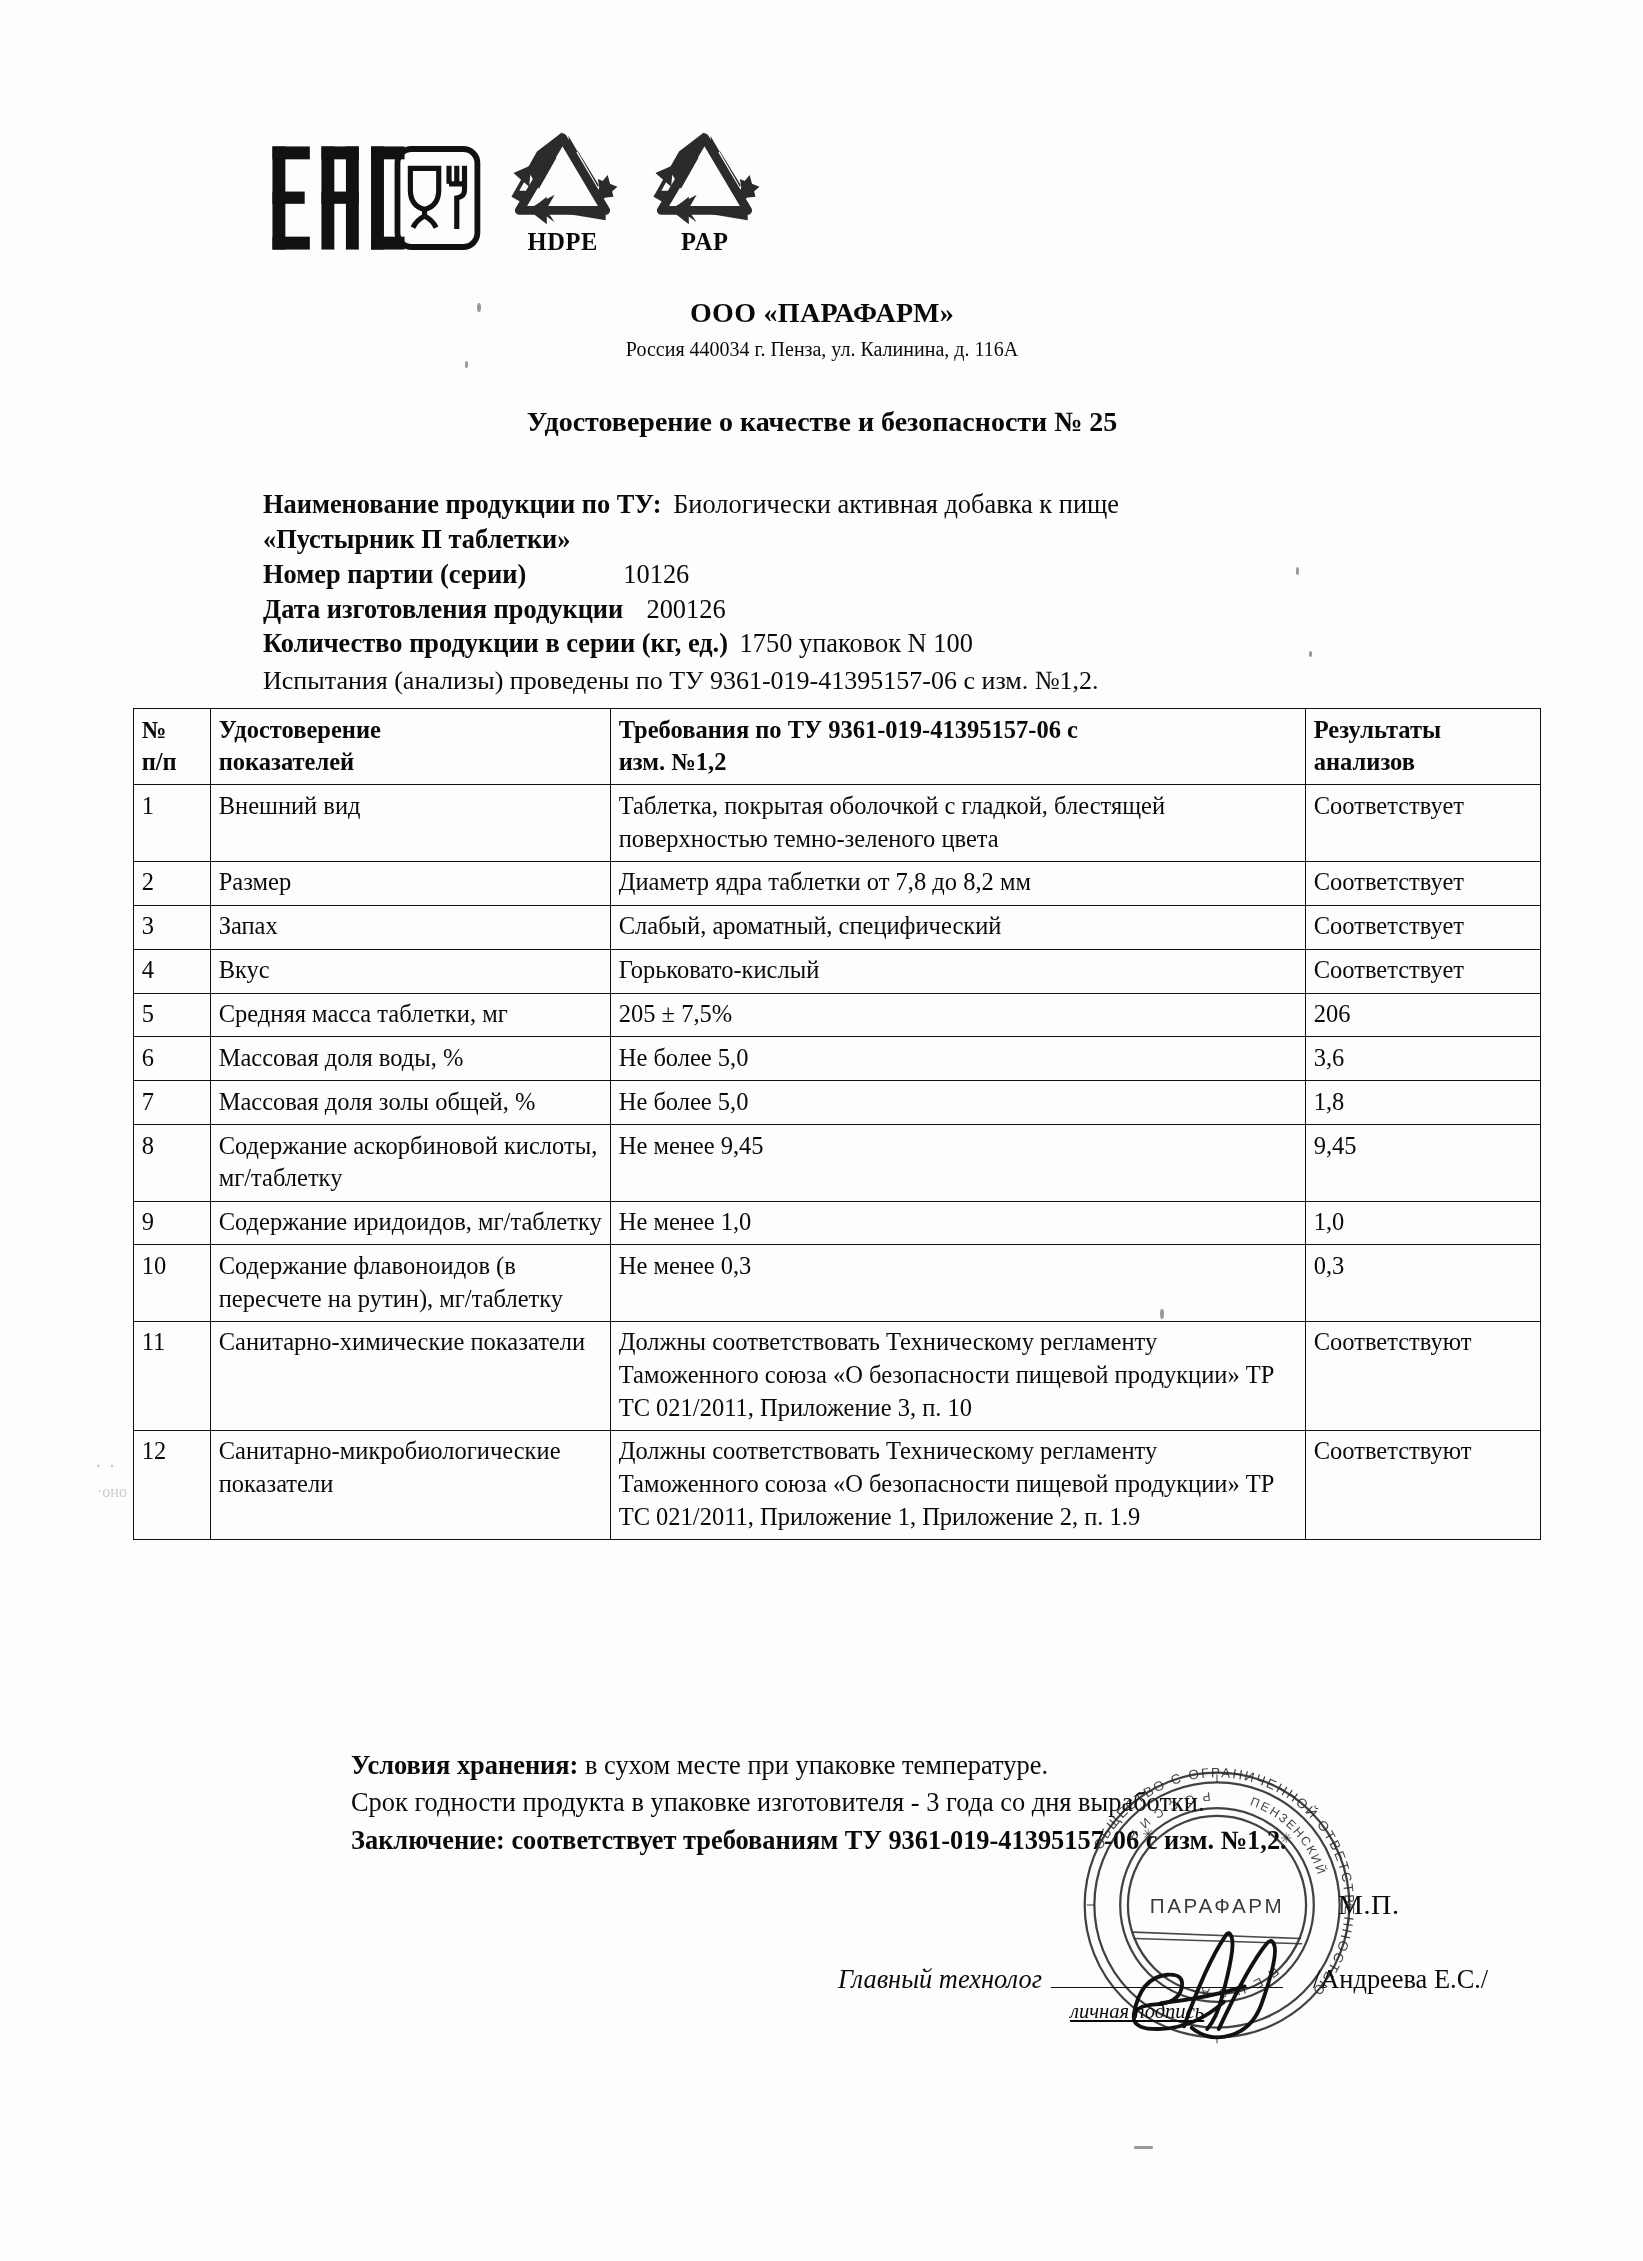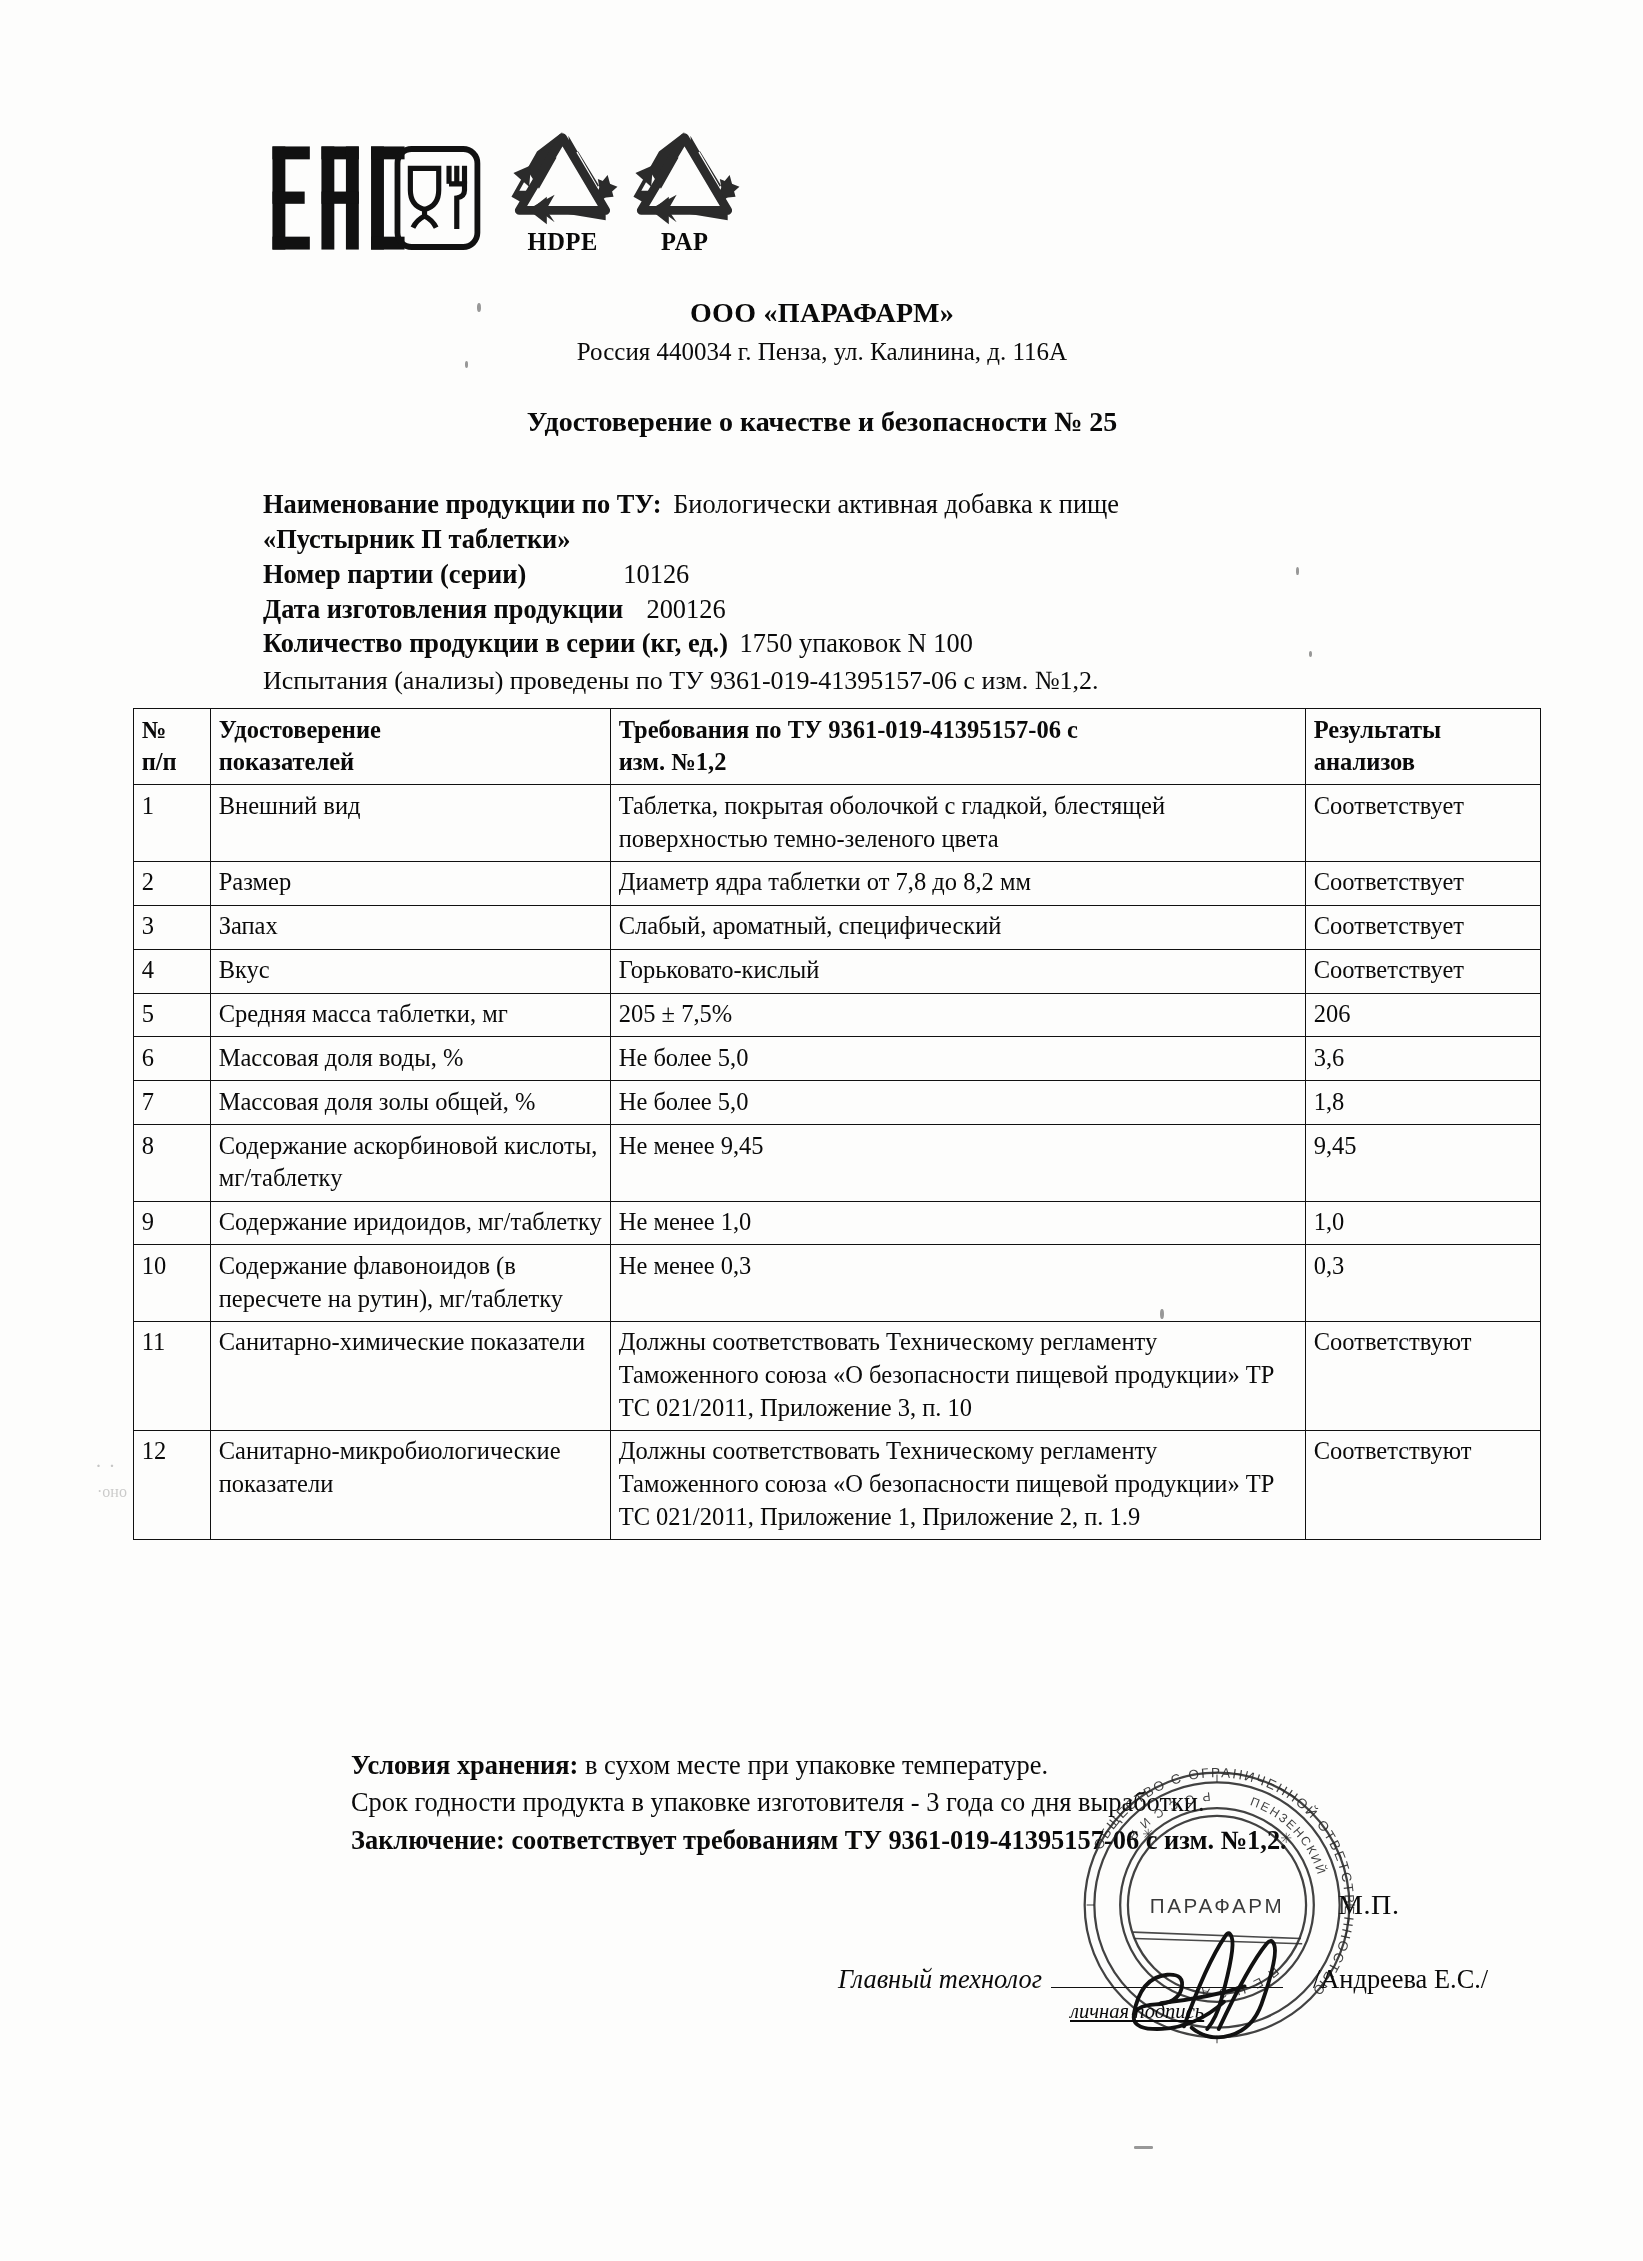--- a/index.html
+++ b/index.html
@@ -14,39 +14,39 @@
   .page{
     position:absolute;inset:0;
     background:#fdfdfc;
   }
   
   .logo-row{
     position:absolute;left:271px;top:126px;
     display:flex;align-items:flex-end;gap:19.3px;
   }
   .eac{ width:213px;height:116px; }
-  .recyc-group{display:flex;gap:3px;align-items:flex-end;}
+  .recyc-group{display:flex;gap:23px;align-items:flex-end;}
   .recyc-item{display:flex;flex-direction:column;align-items:center;}
   .recyc-item svg{width:119px;height:106px;}
   .recyc-label{
     font-family:"Liberation Serif",serif;
     font-weight:bold;font-size:24.5px;letter-spacing:0.6px;
     margin-top:-3.9px;
   }
 
   
   .company{
     position:absolute;left:0;right:0;top:297px;
     text-align:center;
   }
   .company-name{
     font-weight:bold;font-size:28px;letter-spacing:0.3px;
   }
   .company-addr{
-    font-size:25px;margin-top:9px;
+    font-size:20px;margin-top:9px;
   }
   .doc-title{
     position:absolute;left:0;right:0;top:406px;
     text-align:center;
     font-weight:bold;font-size:28px;
   }
 
   
   .info{
     position:absolute;left:263px;top:487px;width:1160px;

